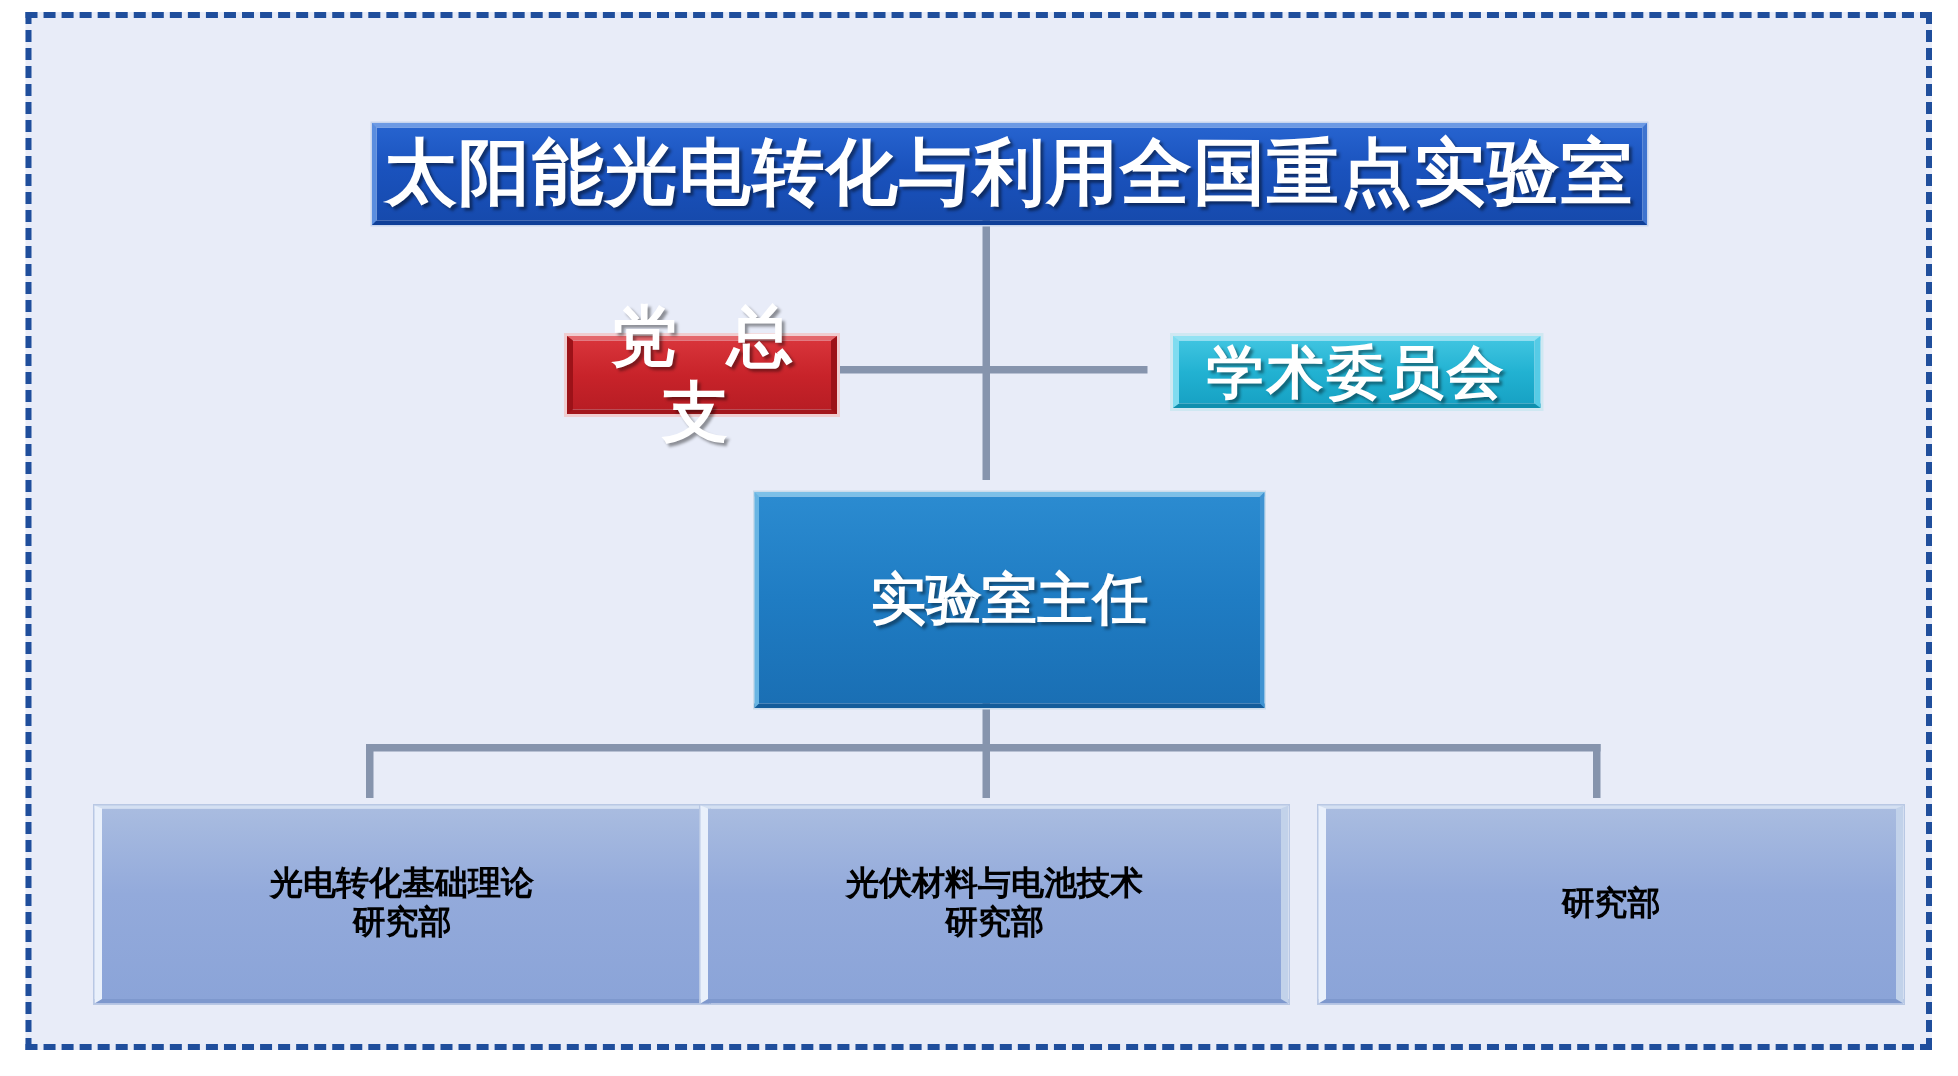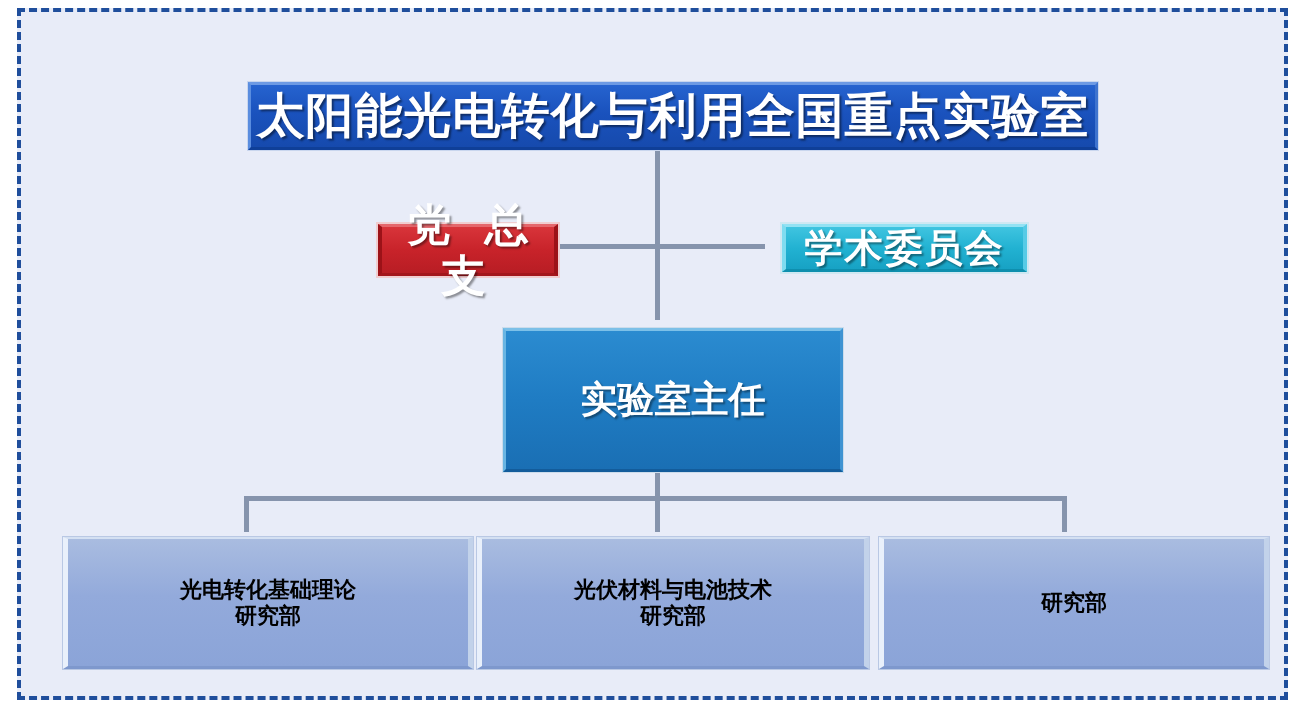--- a/index.html
+++ b/index.html
@@ -141,21 +141,21 @@
     border-left: 5px solid #e9f0fb;
     border-right: 5px solid #c2d2ea;
     border-bottom: 3px solid #7e98cd;
     box-shadow: 0 0 0 1px #b9c8e4;
     color: #000000;
     font-size: 22px;
     font-weight: bold;
     flex-direction: column;
   }
   #dept-0 { left: 42px;  width: 410px; }
-  #dept-1 { left: 456px; width: 392px; }
+  #dept-1 { left: 446px; width: 392px; }
   #dept-2 { left: 858px; width: 390px; }
   .dept .ln { display: block; }
 </style>
 </head>
 <body>
 
 <div id="canvas">
   <div id="slide-area">
 
     <div class="conn v" style="left:634px; top:80px; height:82px;"></div>

